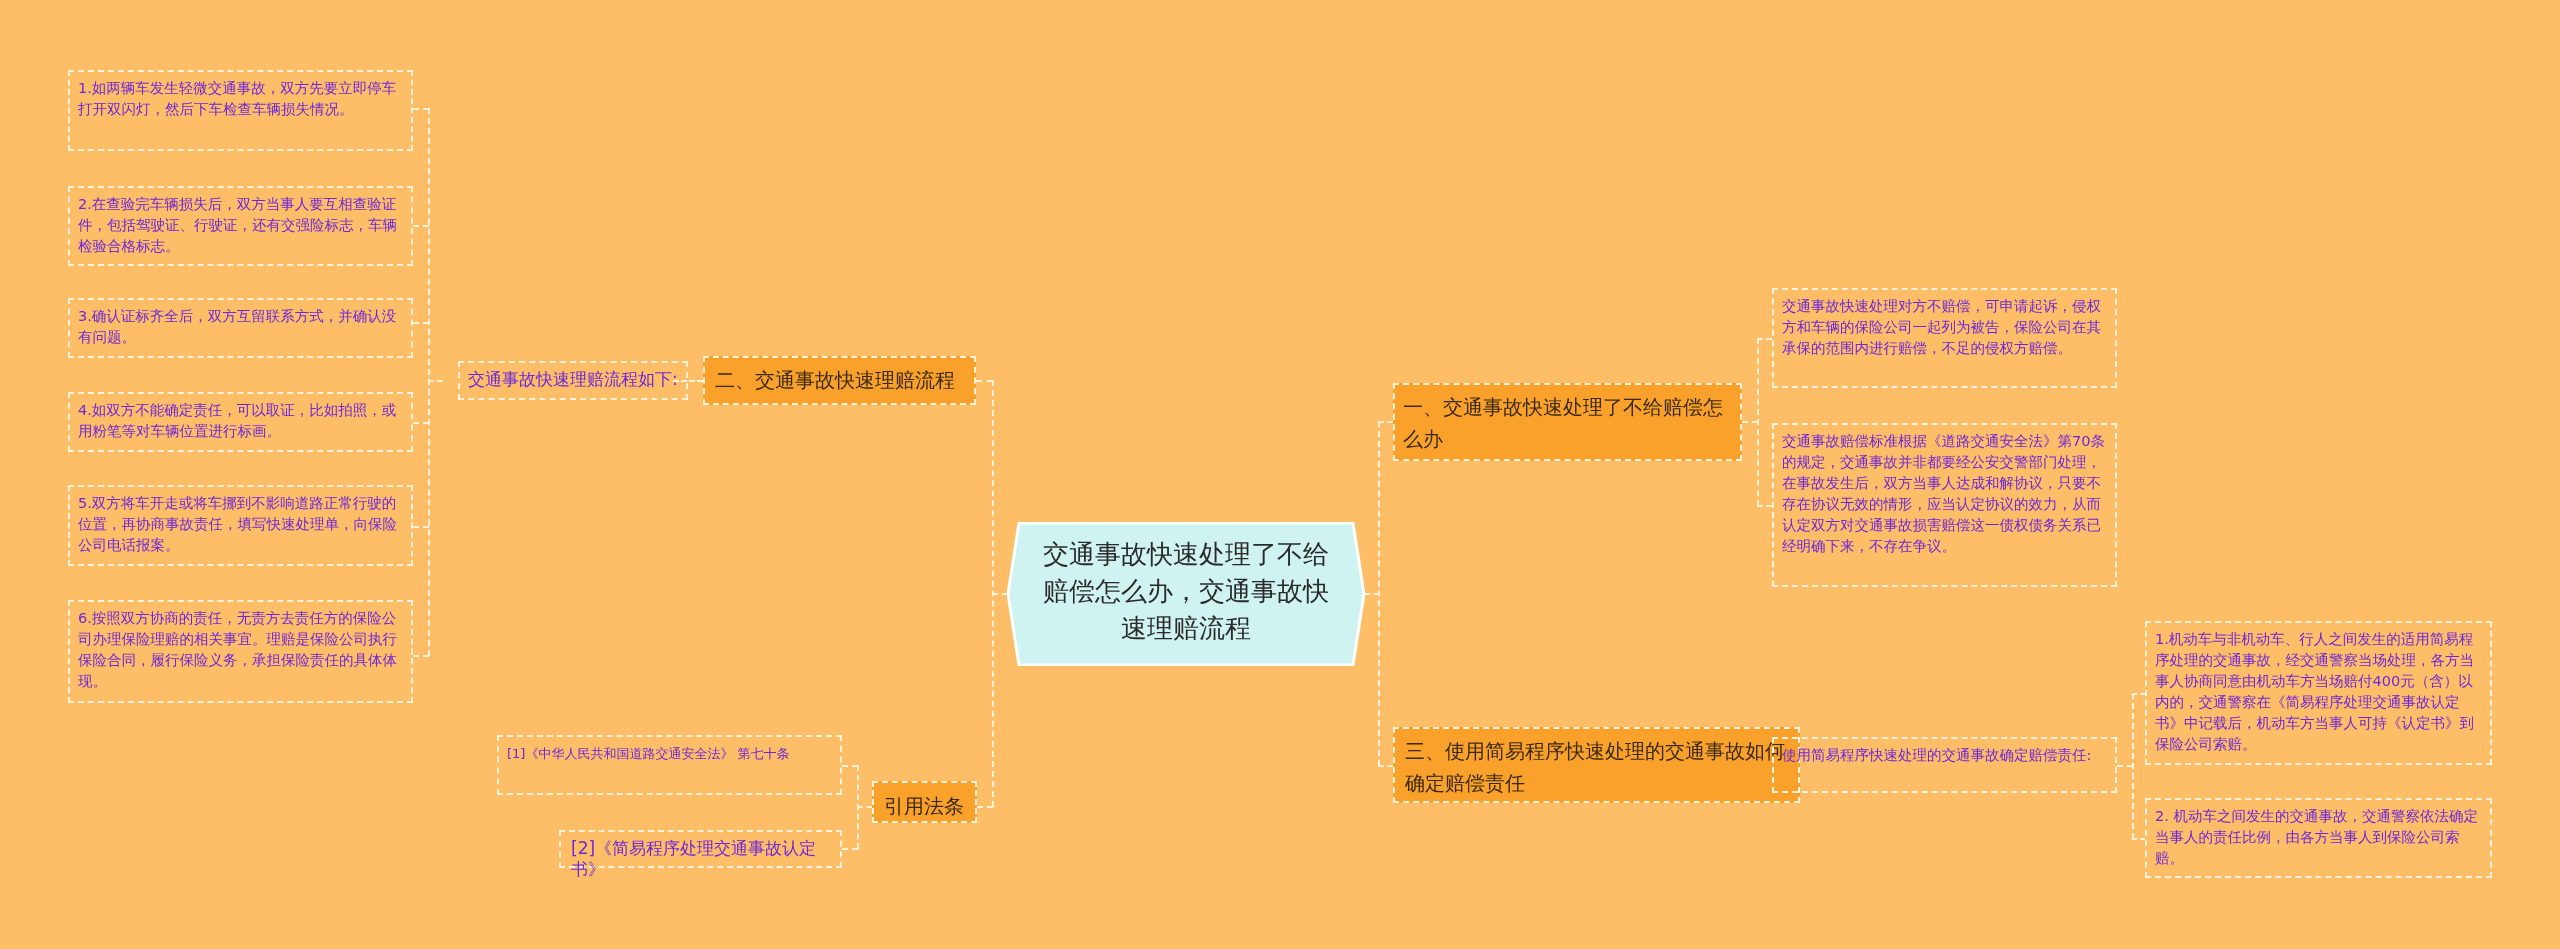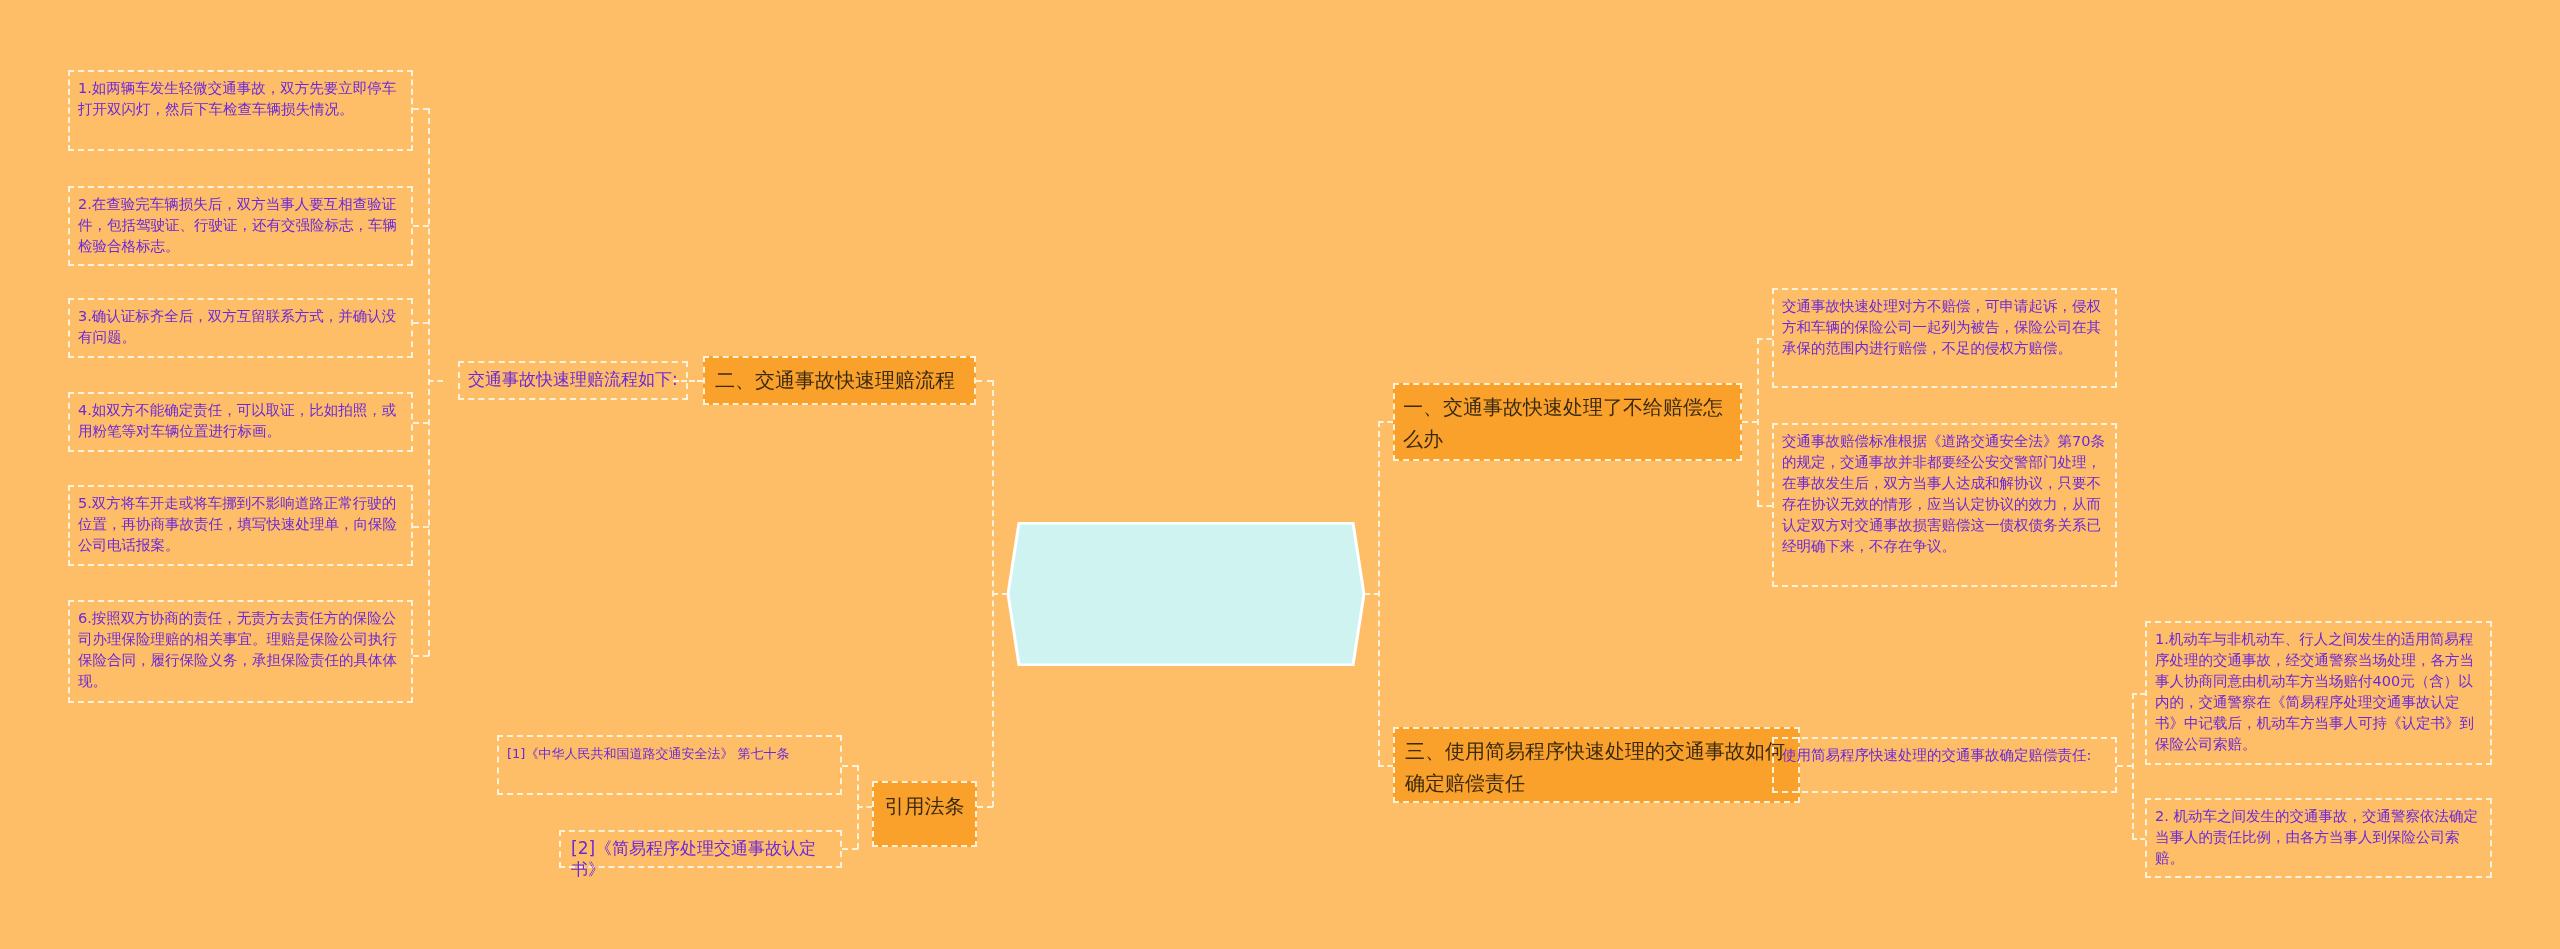--- a/index.html
+++ b/index.html
@@ -75,20 +75,21 @@
 
 <div class="line v" style="left:2132px; top:693px; height:146px;"></div>
 <div class="line h" style="left:2117px; top:765px; width:16px;"></div>
 <div class="line h" style="left:2132px; top:693px; width:13px;"></div>
 <div class="line h" style="left:2132px; top:838px; width:13px;"></div>
 
 <div class="center">
   <svg width="358" height="144" viewBox="0 0 358 144">
     <polygon points="12,1 346,1 357,72 346,143 12,143 1,72" fill="#CFF3F1" stroke="#FFFFFF" stroke-width="3"></polygon>
   </svg>
+  <div class="txt">交通事故快速处理了不给赔偿怎么办，交通事故快速理赔流程</div>
 </div>
 
 <div class="node branch" style="left:703px; top:356px; width:273px; height:49px; padding:7px 10px;">
   <span>二、交通事故快速理赔流程</span>
 </div>
 <div class="node leaf" style="left:458px; top:361px; width:230px; height:39px; font-size:17px;">
   <span>交通事故快速理赔流程如下:</span>
 </div>
 
 <div class="node leaf" style="left:68px; top:70px; width:345px; height:81px;">
@@ -103,21 +104,21 @@
 <div class="node leaf" style="left:68px; top:392px; width:345px; height:60px;">
   <span>4.如双方不能确定责任，可以取证，比如拍照，或用粉笔等对车辆位置进行标画。</span>
 </div>
 <div class="node leaf" style="left:68px; top:485px; width:345px; height:81px;">
   <span>5.双方将车开走或将车挪到不影响道路正常行驶的位置，再协商事故责任，填写快速处理单，向保险公司电话报案。</span>
 </div>
 <div class="node leaf" style="left:68px; top:600px; width:345px; height:103px;">
   <span>6.按照双方协商的责任，无责方去责任方的保险公司办理保险理赔的相关事宜。理赔是保险公司执行保险合同，履行保险义务，承担保险责任的具体体现。</span>
 </div>
 
-<div class="node branch" style="left:872px; top:781px; width:105px; height:66px; padding:8px 10px;text-align:center;">
+<div class="node branch" style="left:872px; top:781px; width:105px; height:42px; padding:8px 10px;">
   <span>引用法条</span>
 </div>
 <div class="node leaf" style="left:497px; top:735px; width:345px; height:60px; font-size:13px;">
   <span>[1]《中华人民共和国道路交通安全法》 第七十条</span>
 </div>
 <div class="node leaf" style="left:559px; top:830px; width:283px; height:38px; font-size:17px; padding-left:10px;">
   <span>[2]《简易程序处理交通事故认定书》</span>
 </div>
 
 <div class="node branch" style="left:1393px; top:383px; width:349px; height:78px; padding:6px 8px; line-height:32px;">

